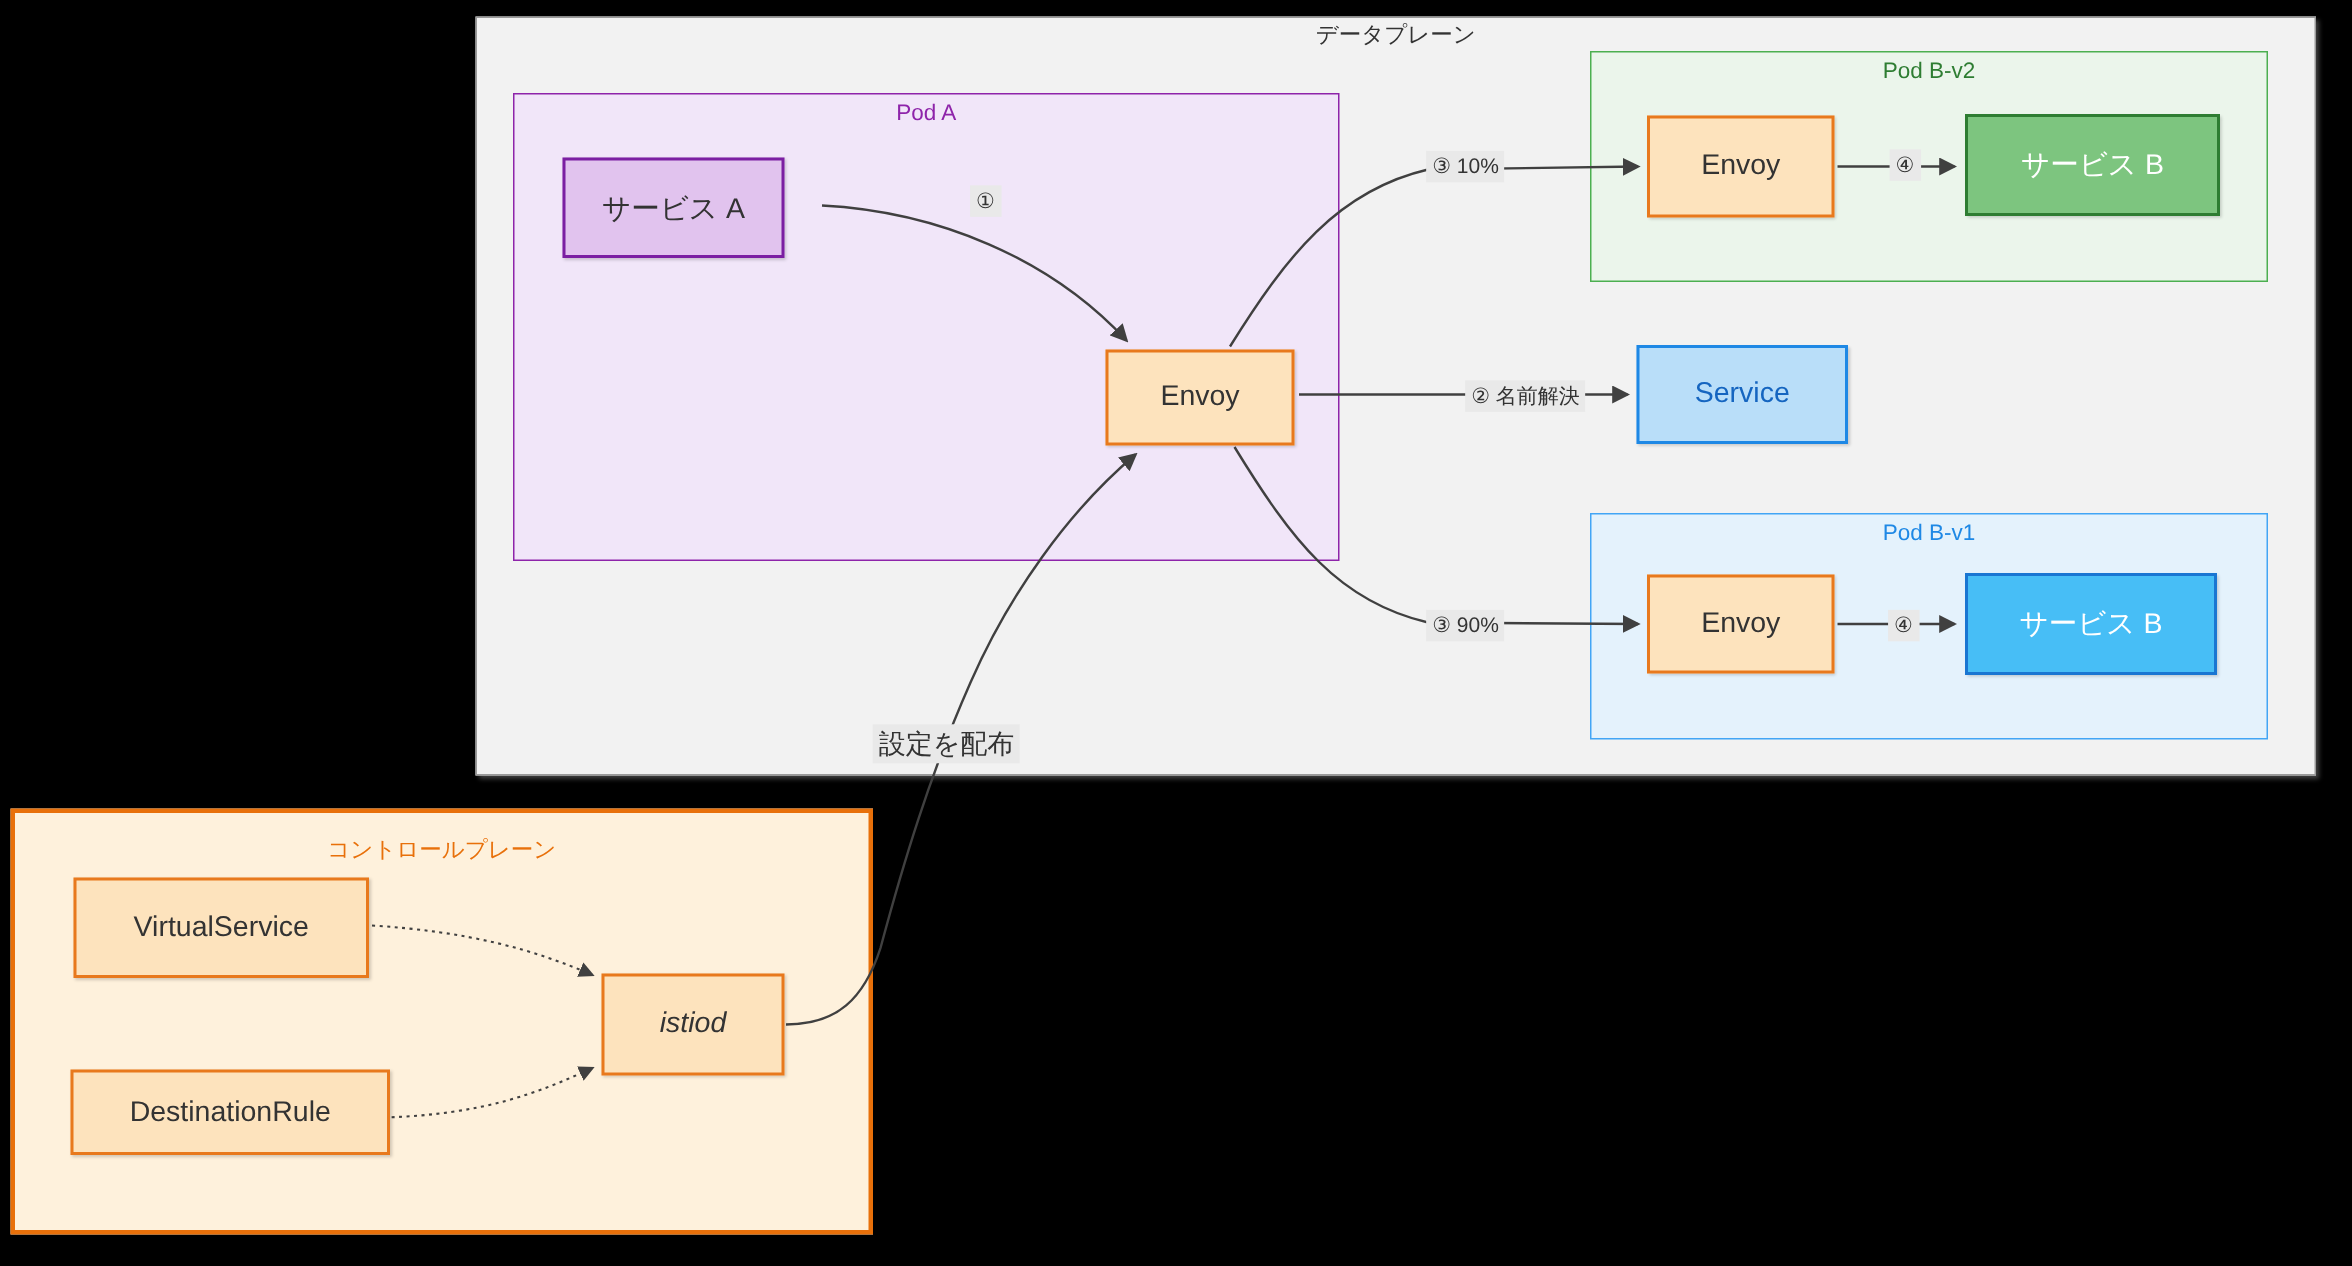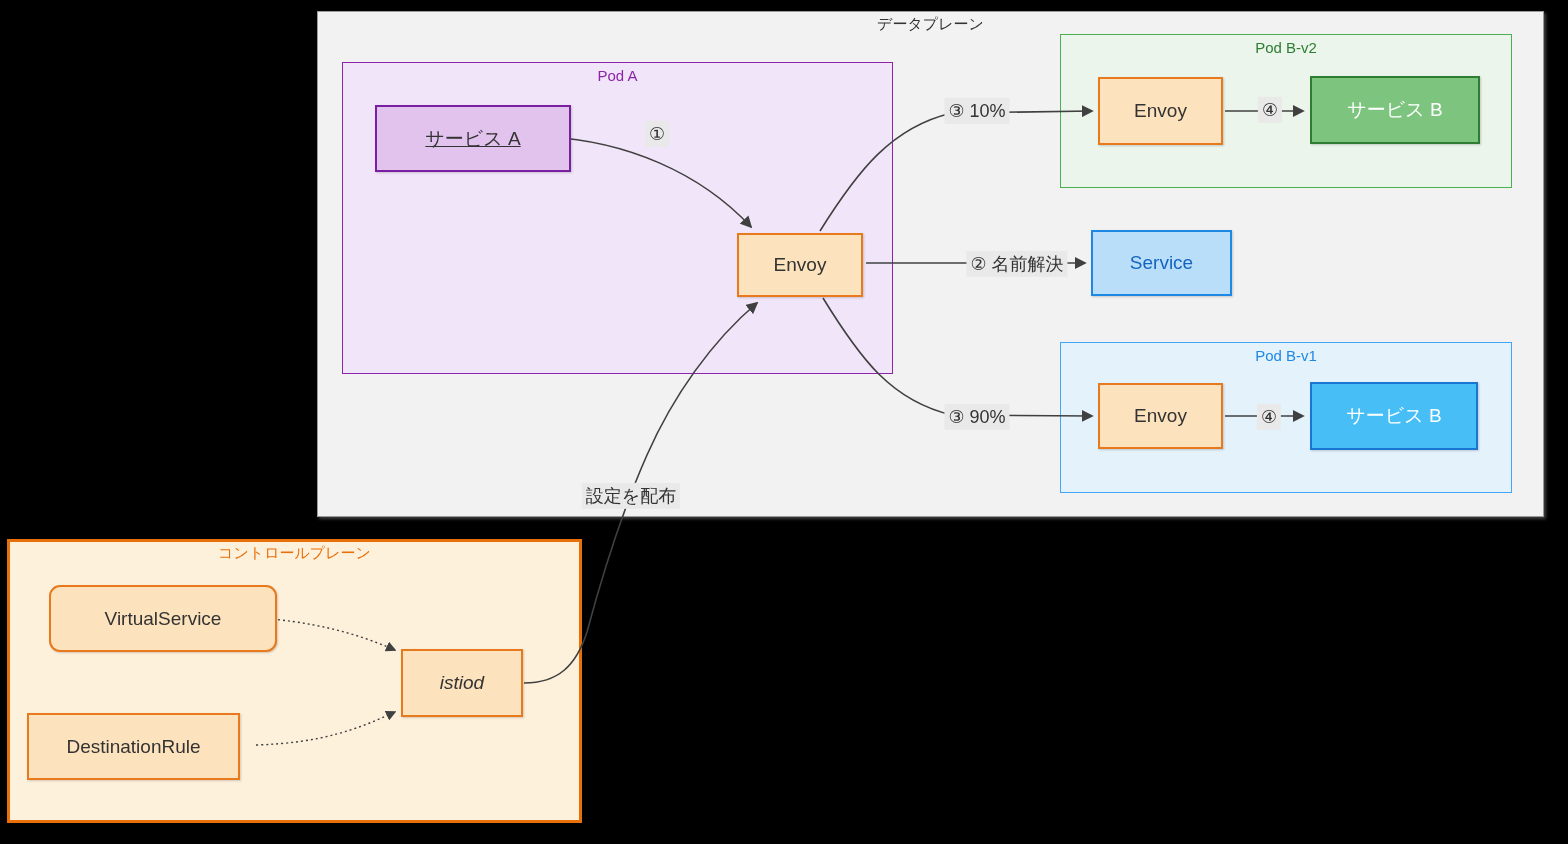--- a/index.html
+++ b/index.html
@@ -46,40 +46,39 @@
     border:1.5px solid var(--blue-stroke,#42a5f5);
     z-index:2;
   }
   .c-pod-b-v1 .cluster-title { color:var(--blue-title,#1e88e5); }
   .c-control-plane {
     left:7px; top:539px; width:575px; height:284px;
     background:var(--control-plane-fill,#fef1dc);
     border:3px solid var(--control-plane-stroke,#e8700a);
     z-index:1;
   }
-  .c-control-plane .cluster-title { color:var(--control-plane-stroke,#e8700a); top:2px; }
+  .c-control-plane .cluster-title { color:var(--control-plane-stroke,#e8700a); top:16px; }
 
   
   #edges { position:absolute; left:0; top:0; z-index:3; }
   .edge { fill:none; stroke:var(--edge-color,#404040); stroke-width:1.6px; }
   .edge.dotted { stroke-dasharray:2 3; stroke-width:1.4px; }
 
   
   .node {
     position:absolute; z-index:4;
     display:flex; align-items:center; justify-content:center;
     font-size:19px; text-align:center; white-space:nowrap;
     color:var(--text-dark,#333);
     box-shadow:1px 1px 2px rgba(0,0,0,.18);
   }
   .n-service-a {
-    left:375px; top:105px; width:196px; height:67px;
+    left:375px; top:105px; width:148px; height:67px;
     background:var(--service-a-fill,#e1c3ee);
     border:2px solid var(--service-a-stroke,#7b1fa2);
-    text-decoration:underline;
   }
   .n-envoy {
     background:var(--envoy-fill,#fde3bd);
     border:2px solid var(--envoy-stroke,#e8791d);
   }
   .n-envoy-a     { left:737px;  top:233px; width:126px; height:64px; }
   .n-envoy-b-v2  { left:1098px; top:77px;  width:125px; height:68px; }
   .n-envoy-b-v1  { left:1098px; top:383px; width:125px; height:66px; }
   .n-service-b-v2 {
     left:1310px; top:76px; width:170px; height:68px;
@@ -96,31 +95,31 @@
   .n-service {
     left:1091px; top:230px; width:141px; height:66px;
     background:var(--service-fill,#b9def9);
     border:2px solid var(--service-stroke,#1e88e5);
     color:var(--service-text,#1565c0);
   }
   .n-ctrl {
     background:var(--envoy-fill,#fde3bd);
     border:2px solid var(--envoy-stroke,#e8791d);
   }
-  .n-virtual-service  { left:49px;  top:585px; width:228px; height:67px;border-radius:11px; }
-  .n-destination-rule { left:27px;  top:713px; width:213px; height:67px; }
+  .n-virtual-service  { left:49px;  top:585px; width:197px; height:67px; }
+  .n-destination-rule { left:47px;  top:713px; width:213px; height:57px; }
   .n-istiod           { left:401px; top:649px; width:122px; height:68px;font-style:italic; }
 
   
   .edge-label {
     position:absolute; z-index:5;
     transform:translate(-50%,-50%);
     background:var(--edge-label-bg,#e9e9e9);
     color:var(--text-dark,#333);
-    font-size:18px; line-height:1.35; padding:1px 4px; white-space:nowrap;
+    font-size:14px; line-height:1.35; padding:1px 4px; white-space:nowrap;
   }
   .el-1  { left:657px;  top:134px; }
   .el-2  { left:978px;  top:264px;margin-left:39px; }
   .el-3a { left:977px;  top:111px; }
   .el-3b { left:977px;  top:417px; }
   .el-4a { left:1270px; top:110px; }
   .el-4b { left:1269px; top:417px; }
   .el-d  { left:631px;  top:496px; font-size:18px;font-family:Liberation Serif, serif; }
 </style>
 </head>

